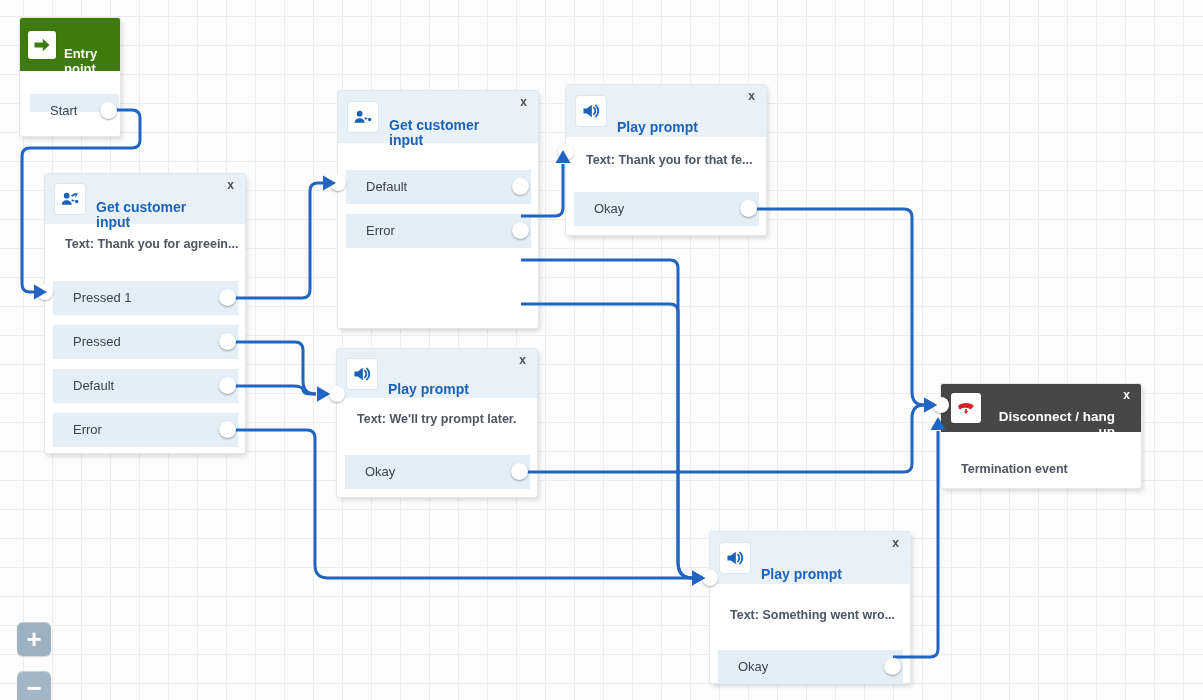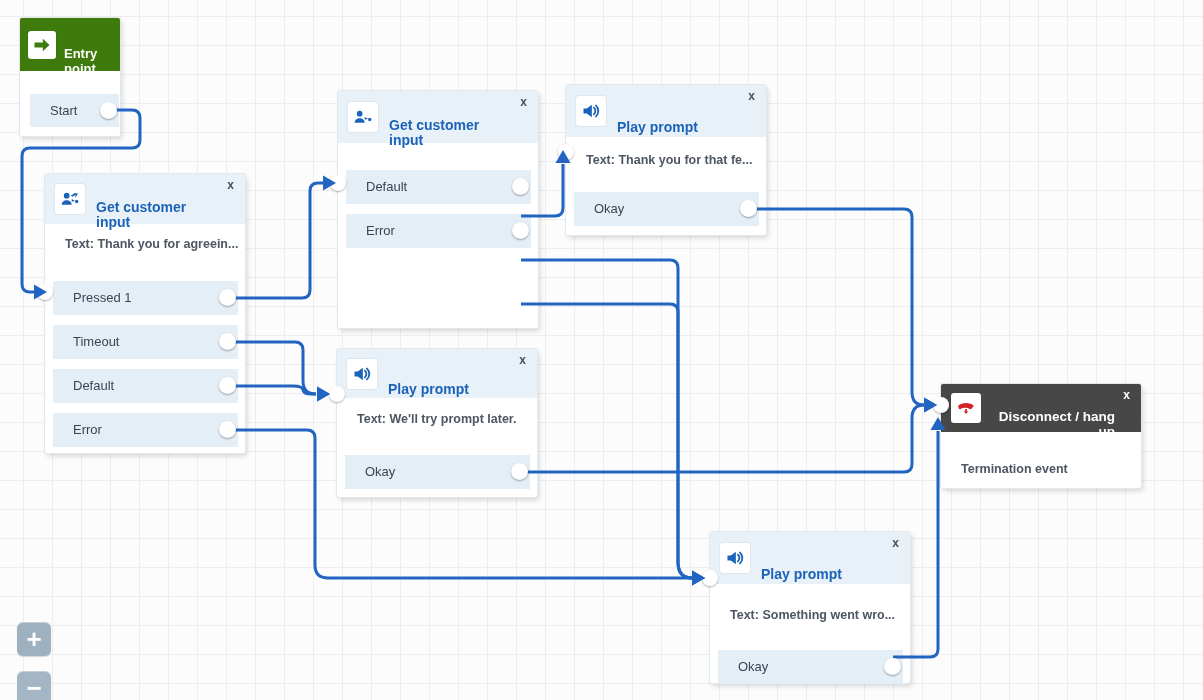--- a/index.html
+++ b/index.html
@@ -26,21 +26,21 @@
   #wires{position:absolute;left:0;top:0;z-index:20;pointer-events:none;}
   .zoombtn{position:absolute;left:17px;width:34px;height:34px;border-radius:6px;background:#9db1c1;color:#fff;border:none;
     font-size:26px;font-weight:700;line-height:32px;text-align:center;padding:0;cursor:pointer;
     box-shadow:inset 0 1px 0 rgba(255,255,255,.35),0 1px 1px rgba(0,0,0,.15);}
   .zoombtn.minus{opacity:.92;}
   
   #b-entry{left:20px;top:18px;width:100px;height:118px;}
   #b-entry .hdr{height:53px;padding:0 8px 0 8px;gap:8px;}
   #b-entry .iconbox{width:28px;height:28px;}
   #b-entry .rows{margin-top:23px;}
-  #b-entry .row{margin:0 1px 0 10px;height:33px;}
+  #b-entry .row{margin:0 1px 0 10px;height:18px;}
   #b-gci-left{left:45px;top:174px;width:200px;height:279px;}
   #b-gci-left .hdr{height:50px;}
   #b-gci-left .rows{margin-top:28px;}
   #b-gci-mid{left:338px;top:91px;width:200px;height:237px;}
   #b-gci-mid .hdr{height:52px;}
   #b-gci-mid .rows{margin-top:27px;}
   #b-pp-top{left:566px;top:85px;width:200px;height:150px;}
   #b-pp-top .hdr{height:52px;}
   #b-pp-top .subtitle{padding-top:16px;}
   #b-pp-top .rows{margin-top:23px;}
@@ -92,21 +92,21 @@
       <span class="title">Get customer input</span>
       <span class="closex">x</span>
     </div>
     <div class="subtitle">Text: Thank you for agreein...</div>
     <div class="rows">
       <div class="row">
         <span>Pressed 1</span>
         <span class="port"></span>
       </div>
       <div class="row">
-        <span>Timeout</span>
+        <span>Pressed</span>
         <span class="port"></span>
       </div>
       <div class="row">
         <span>Default</span>
         <span class="port"></span>
       </div>
       <div class="row">
         <span>Error</span>
         <span class="port"></span>
       </div>

